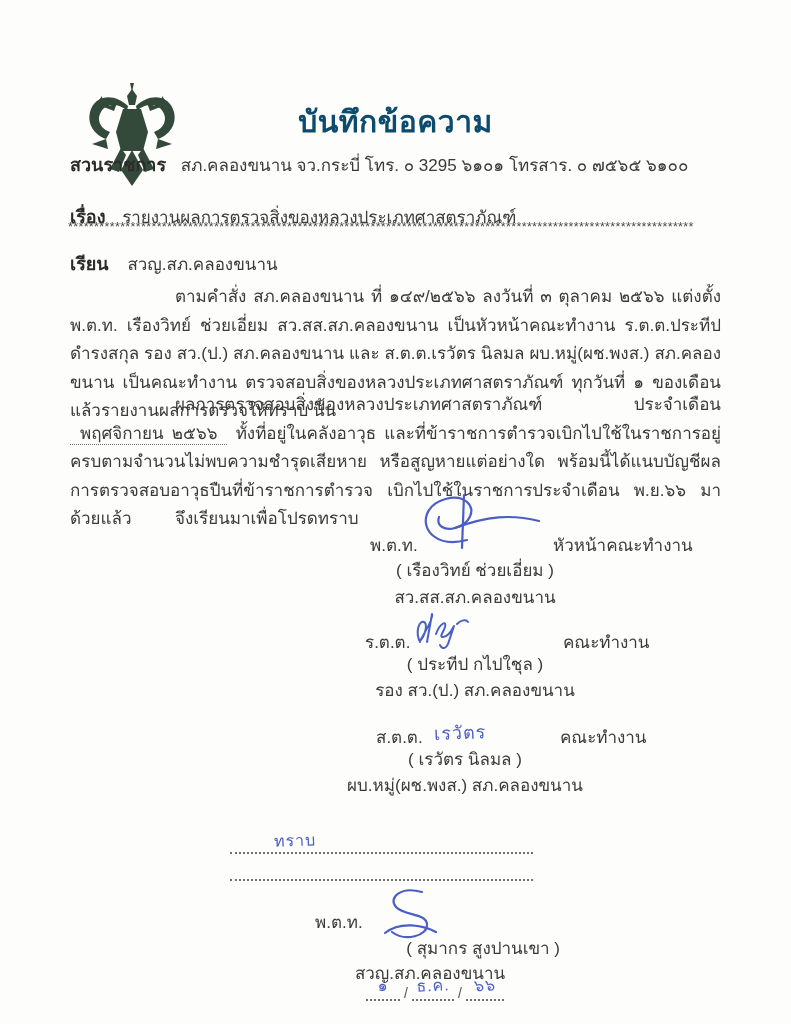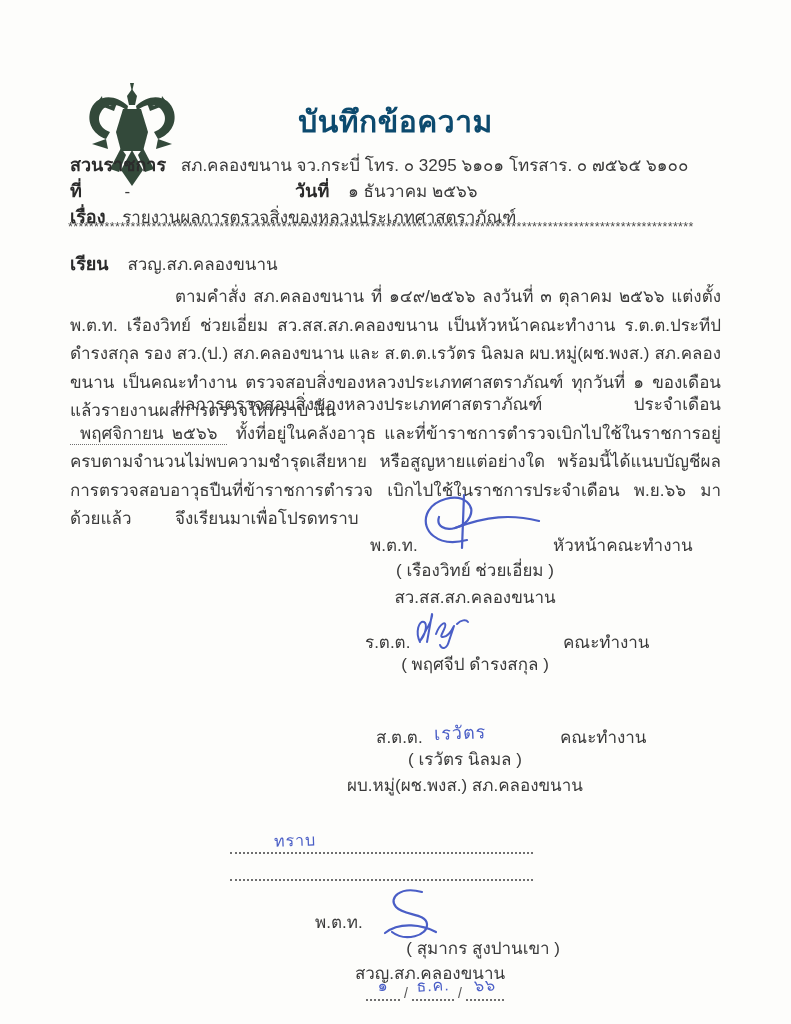--- a/index.html
+++ b/index.html
@@ -85,26 +85,20 @@
     </svg>
   </div>
 
   <div class="abs title">บันทึกข้อความ</div>
 
   <div class="abs hline" style="top:150px;">
     <span class="label">สวนราชการ</span>
     <span style="margin-left:10px;">สภ.คลองขนาน  จว.กระบี่   โทร. ๐ 3295 ๖๑๐๑  โทรสาร. ๐ ๗๕๖๕ ๖๑๐๐</span>
   </div>
 
-  <div class="abs hline" style="top:176px;">
-    <span class="label">ที่</span>
-    <span style="margin-left:38px;">-</span>
-    <span class="label" style="margin-left:160px;">วันที่</span>
-    <span style="margin-left:14px;">๑  ธันวาคม  ๒๕๖๖</span>
-  </div>
 
   <div class="abs hline" style="top:202px;">
     <span class="label">เรื่อง</span>
     <span style="margin-left:12px;">รายงานผลการตรวจสิ่งของหลวงประเภทศาสตราภัณฑ์</span>
   </div>
 
   <div class="abs divider">************************************************************************************************************************</div>
 
   <div class="abs hline" style="top:249px;">
     <span class="label">เรียน</span>
@@ -131,21 +125,22 @@
 
   <div class="abs ink-svg" style="left:410px;top:610px;">
     <svg width="64" height="42" viewBox="0 0 64 42">
       <path d="M10 32 C5 22 9 10 14 12 C18 14 15 26 10 31 C17 19 24 6 22 4 L17 32" stroke-width="2"></path>
       <path d="M26 24 C30 13 37 10 35 17 C33 23 29 27 33 27 C38 27 42 20 44 16 L39 31 C37 39 32 40 30 35" stroke-width="2"></path>
       <path d="M47 14 C51 10 56 9 58 12" stroke-width="2"></path>
     </svg>
   </div>
   <div class="abs sig-rank" style="left:365px;top:628px;">ร.ต.ต.</div>
   <div class="abs sig-role" style="left:563px;top:628px;">คณะทำงาน</div>
-  <div class="abs sig-center" style="left:300px;top:652px;width:350px;">( พฤศจีป  ดำรงสกุล )</div>
+  <div class="abs sig-center" style="left:300px;top:652px;width:350px;">( ประทีป  กไปใชุล )</div>
+  <div class="abs sig-center" style="left:300px;top:678px;width:350px;">รอง สว.(ป.) สภ.คลองขนาน</div>
 
   <div class="abs hand" style="left:434px;top:718px;font-size:18px;">เรวัตร</div>
   <div class="abs sig-rank" style="left:376px;top:723px;">ส.ต.ต.</div>
   <div class="abs sig-role" style="left:560px;top:723px;">คณะทำงาน</div>
   <div class="abs sig-center" style="left:300px;top:747px;width:330px;">( เรวัตร  นิลมล )</div>
   <div class="abs sig-center" style="left:300px;top:773px;width:330px;">ผบ.หมู่(ผช.พงส.) สภ.คลองขนาน</div>
 
   <div class="abs hand" style="left:274px;top:828px;">ทราบ</div>
   <div class="abs dotline" style="left:230px;top:852px;width:303px;"></div>
   <div class="abs dotline" style="left:230px;top:879px;width:303px;"></div>

